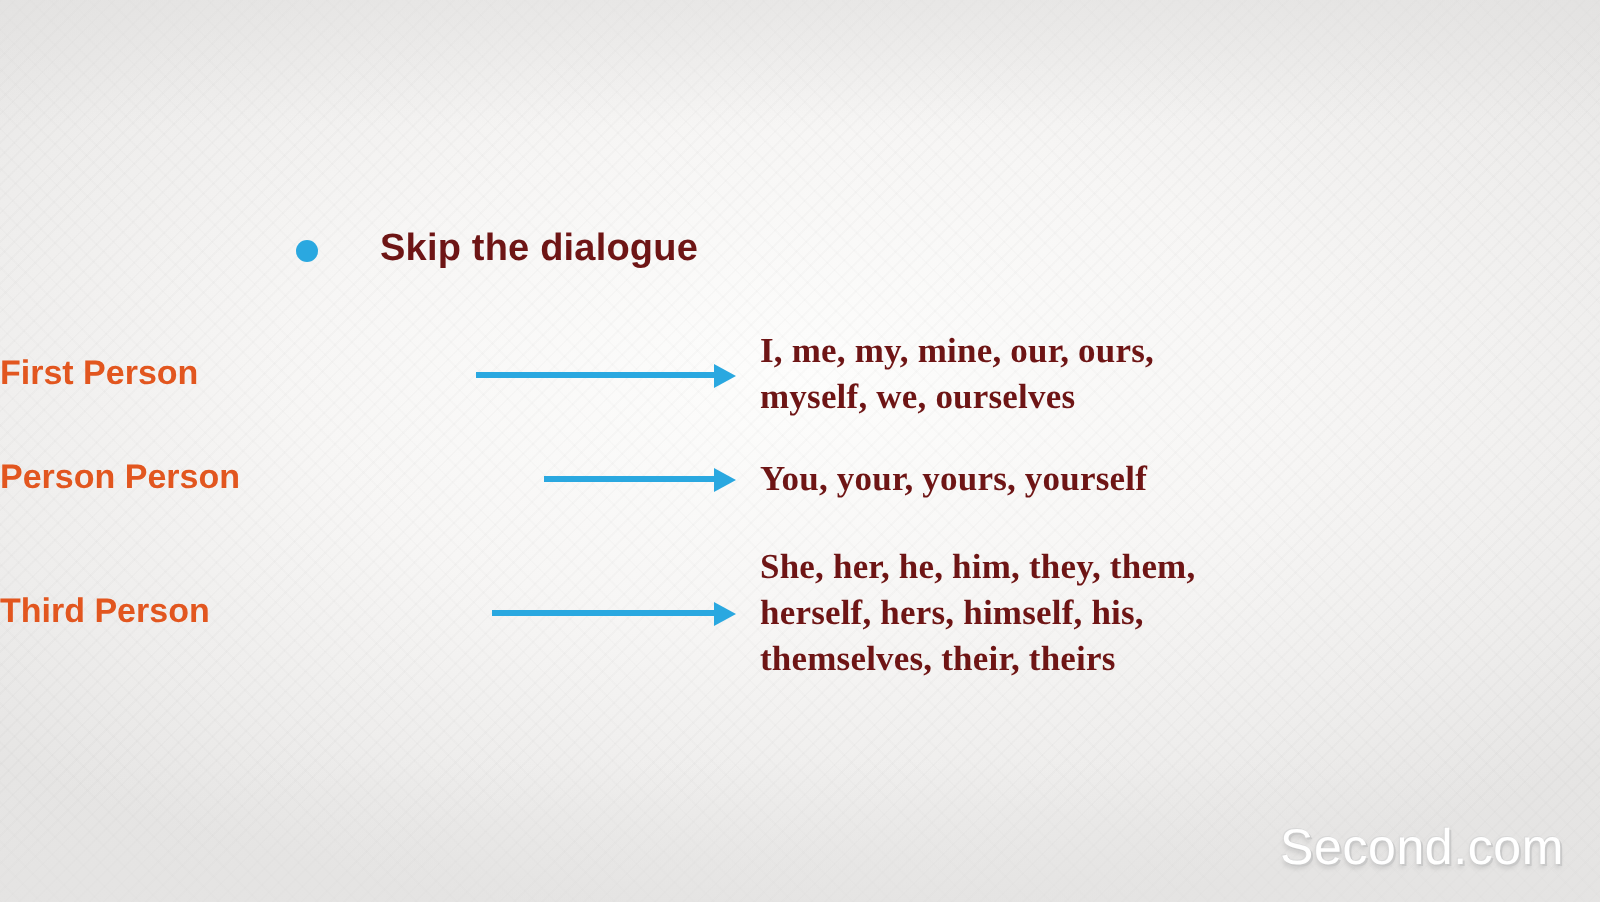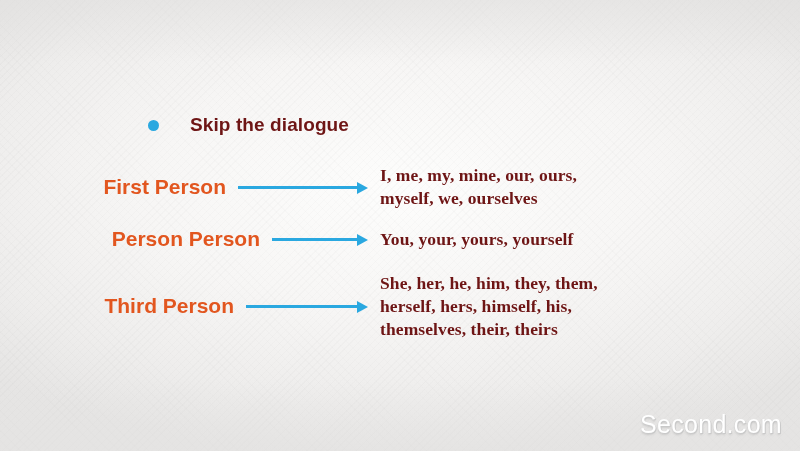--- a/index.html
+++ b/index.html
@@ -93,23 +93,23 @@
     display: flex;
     align-items: center;
     z-index: 3;
   }
   #row-first  { top: 162px; height: 50px; }
   #row-second { top: 224px; height: 30px; }
   #row-third  { top: 268px; height: 76px; }
 
   .row-label {
     color: #e2561f;
-    font-size: 21px;
-    font-weight: bold;
-    text-align: right;
+    font-size: 17px;
+    font-weight: bold;
+    text-align: left;
     white-space: nowrap;
     flex: 0 0 auto;
     box-sizing: border-box;
     padding-right: 12px;
   }
   #row-first  .row-label { width: 238px; }
   #row-second .row-label { width: 272px; }
   #row-third  .row-label { width: 246px; }
 
   .arrow {

